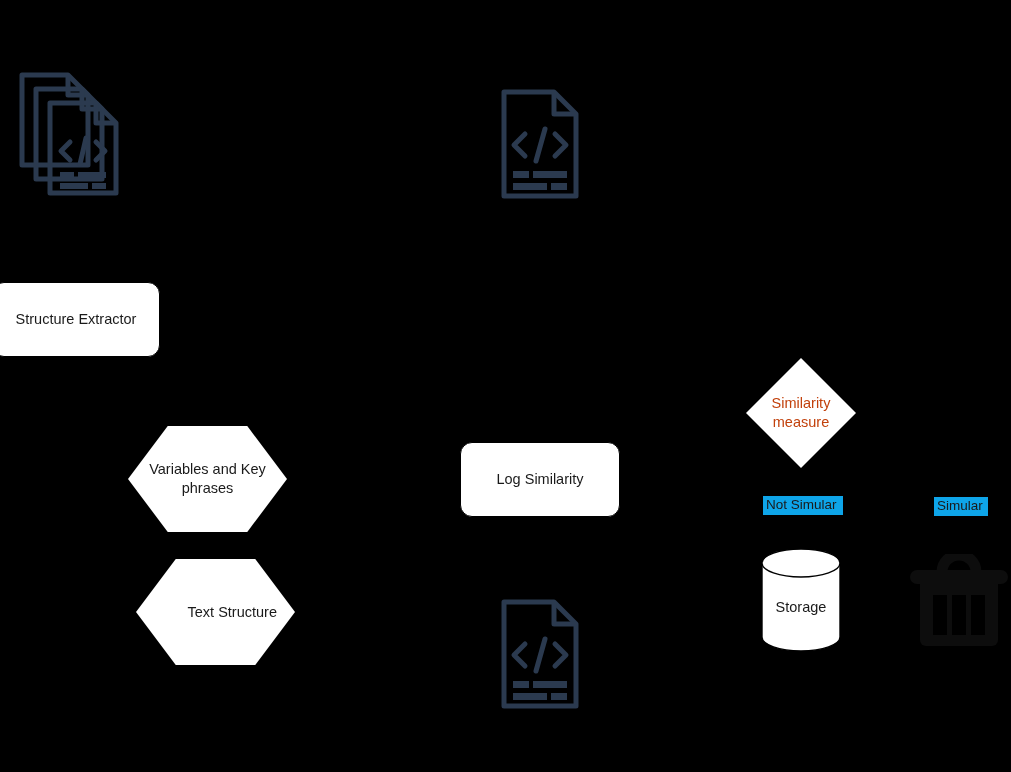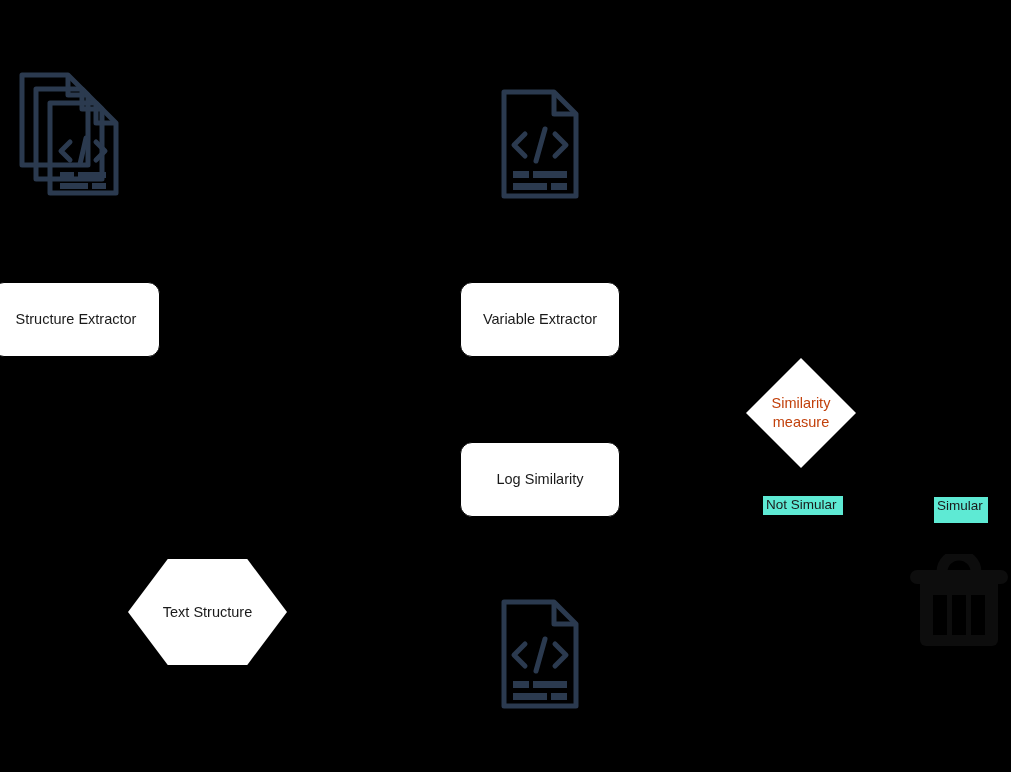--- a/index.html
+++ b/index.html
@@ -73,21 +73,21 @@
     z-index: 2;
     color: #c2410c;
     font-size: 14.5px;
     line-height: 1.3;
     text-align: center;
     white-space: pre-line;
   }
   
   .edge-label {
     position: absolute;
-    background: #5eead4;
+    background: #0ea5e9;
     color: #1a1a1a;
     font-size: 13.5px;
     line-height: 1.15;
     padding: 1px 2px 1px 3px;
     white-space: nowrap;
     overflow: hidden;
     box-sizing: border-box;
     text-align: left;
   }
   
@@ -189,42 +189,51 @@
       <rect x="25" y="41" width="14" height="40" fill="#000000"></rect>
       <rect x="44" y="41" width="14" height="40" fill="#000000"></rect>
       <rect x="63" y="41" width="14" height="40" fill="#000000"></rect>
     </svg>
   </div>
 
   <div class="node rounded-box" style="left:-8px; top:282px; width:168px; height:75px;">
     <span>Structure Extractor</span>
   </div>
 
-  <div class="node rounded-box" style="left:460px; top:282px; width:160px; height:75px;">
-    <span>Variable Extractor</span>
-  </div>
 
   <div class="node rounded-box" style="left:460px; top:442px; width:160px; height:75px;">
     <span>Log Similarity</span>
   </div>
 
-
-  <div class="node hexagon" style="left:128px; top:559px; width:159px; height:106px;">
+  <div class="node hexagon" style="left:128px; top:426px; width:159px; height:106px;">
+    <div class="hex-shape"></div>
+    <span class="hex-label">Variables and Key
+phrases</span>
+  </div>
+
+  <div class="node hexagon" style="left:136px; top:559px; width:159px; height:106px;justify-content:flex-end;">
     <div class="hex-shape"></div>
     <span class="hex-label">Text Structure</span>
   </div>
 
   <div class="node diamond" style="left:746px; top:358px; width:110px; height:110px;">
     <div class="dia-shape"></div>
     <span class="dia-label">Similarity
 measure</span>
   </div>
 
   <div class="edge-label" style="left:763px; top:496px; width:80px; height:19px;">
     <span>Not Simular</span>
   </div>
 
-  <div class="edge-label" style="left:934px; top:497px; width:54px; height:26px;">
+  <div class="edge-label" style="left:934px; top:497px; width:54px; height:19px;">
     <span>Simular</span>
   </div>
 
+  <div class="node cylinder" style="left:761px; top:548px; width:80px; height:104px;">
+    <svg width="80" height="104" viewBox="0 0 80 104" xmlns="http://www.w3.org/2000/svg">
+      <path d="M1 15 v74 a39 14 0 0 0 78 0 v-74 z" fill="#ffffff" stroke="#000000" stroke-width="1.4"></path>
+      <ellipse cx="40" cy="15" rx="39" ry="14" fill="#ffffff" stroke="#000000" stroke-width="1.4"></ellipse>
+    </svg>
+    <span class="cyl-label">Storage</span>
+  </div>
 
 </div>
 
 </body></html>

